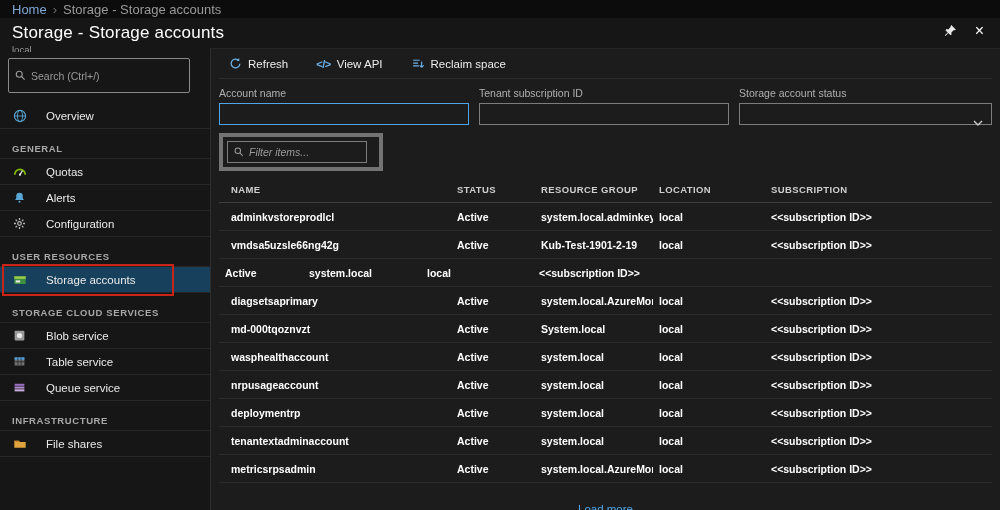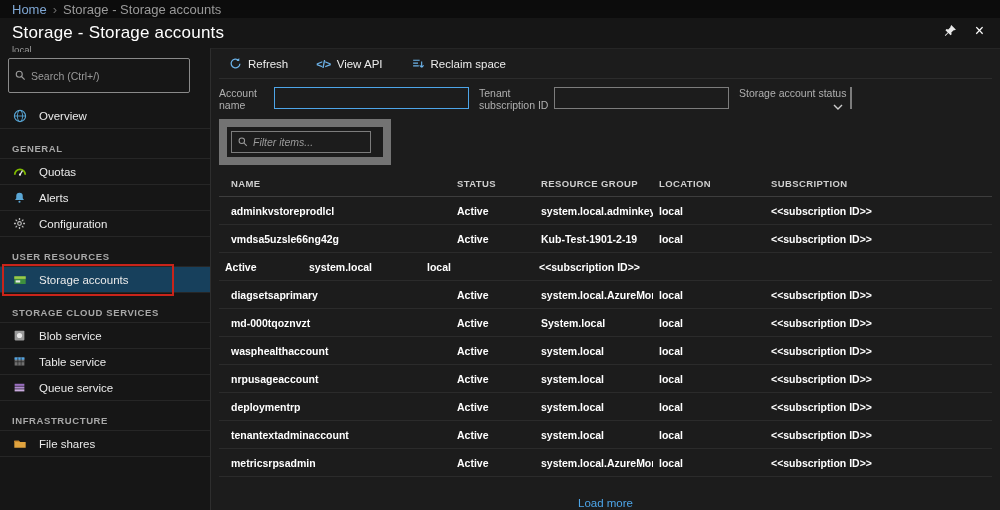--- a/index.html
+++ b/index.html
@@ -32,21 +32,21 @@
   .side-search {
     margin: 6px 20px 10px 8px; height: 35px; border: 1px solid #8a8a8a; border-radius: 2px;
     display: flex; align-items: center; padding: 0 5px; gap: 5px; background: #161616;
   }
   .side-search input {
     flex: 1; background: transparent; border: none; outline: none;
     color: #dddddd; font-size: 10.5px; font-family: inherit; min-width: 0;
   }
   .side-search input::placeholder { color: #9a9a9a; }
   .side-item {
-    height: 26px; display: flex; align-items: center; gap: 12px;
+    height: 26px; display: flex; align-items: center; gap: 19px;
     padding-left: 12px; font-size: 11.5px; color: #eaeaea; cursor: pointer;
     border-bottom: 1px solid #262626; position: relative;
   }
   .side-item .sicon { width: 15px; height: 15px; display: inline-flex; align-items: center; justify-content: center; flex: 0 0 15px; }
   .side-item.selected { background: #17405c; }
   .side-section-label {
     padding: 14px 0 4px 12px; font-size: 9.5px; font-weight: 700; color: #a8a8a8;
     letter-spacing: 0.6px; border-bottom: 1px solid #262626;
   }
   .red-box {
@@ -58,32 +58,32 @@
     position: absolute; left: 210px; top: 48px; right: 0; bottom: 0;
     background: #1c1c1c; border-left: 1px solid #2e2e2e; border-top: 1px solid #252525;
     padding: 0 8px;
   }
   .toolbar { display: flex; align-items: center; padding: 8px 0 8px 10px; border-bottom: 1px solid #2c2c2c; }
   .tb-btn { display: inline-flex; align-items: center; gap: 6px; margin-right: 28px; font-size: 11.5px; color: #ececec; cursor: pointer; }
   .tb-btn .ticon { display: inline-flex; align-items: center; }
   .code-glyph { color: #6cb2e8; font-weight: 700; font-size: 11px; letter-spacing: -0.5px; }
   
   .filters { display: flex; gap: 10px; margin-top: 8px; }
-  .fcol { display: flex; flex-direction: row; gap: 4px; }
+  .fcol { display: flex; flex-direction: column; gap: 4px; }
   .fcol.w1 { flex: 0 0 250px; } .fcol.w2 { flex: 0 0 250px; } .fcol.w3 { flex: 1; }
   .flabel { font-size: 10.5px; color: #b0b0b0; }
   .finput {
     height: 22px; background: #1c1c1c; border: 1px solid #7c7c7c; color: #ffffff;
     font-size: 11px; padding: 0 6px; font-family: inherit; outline: none; width: 100%;
   }
   .finput.focused { border-color: #4da5e8; }
   .fselect { position: relative; height: 22px; border: 1px solid #7c7c7c; cursor: pointer; }
   .fselect .chev { position: absolute; right: 8px; top: 8px; }
   
-  .quick-annot { display: inline-block; border: 8px solid #737373; padding: 4px 12px 4px 4px; margin-top: 8px; }
+  .quick-annot { display: inline-block; border: 4px solid #737373; padding: 4px 12px 4px 4px; margin-top: 8px; }
   .quick-filter {
     width: 140px; height: 22px; border: 1px solid #7c7c7c; display: flex;
     align-items: center; gap: 5px; padding: 0 5px; background: #1c1c1c;
   }
   .quick-filter input {
     flex: 1; min-width: 0; background: transparent; border: none; outline: none;
     color: #dddddd; font-size: 10.5px; font-family: inherit; font-style: italic;
   }
   .quick-filter input::placeholder { color: #9a9a9a; font-style: italic; }
   

